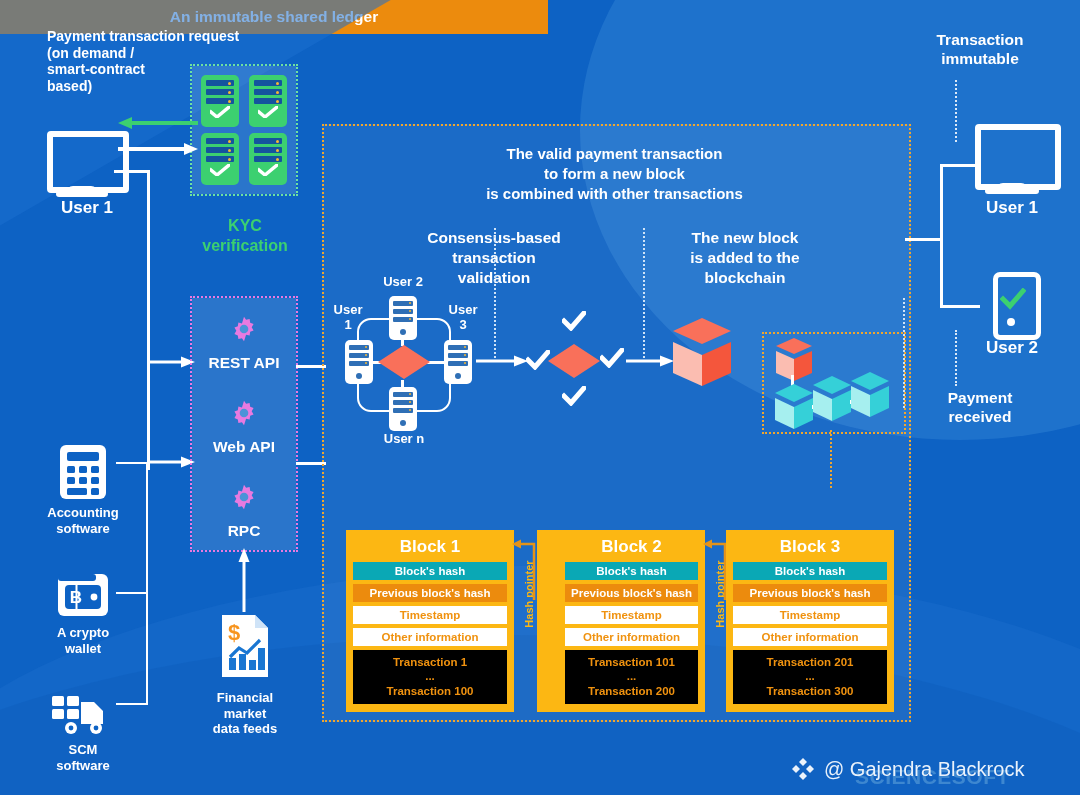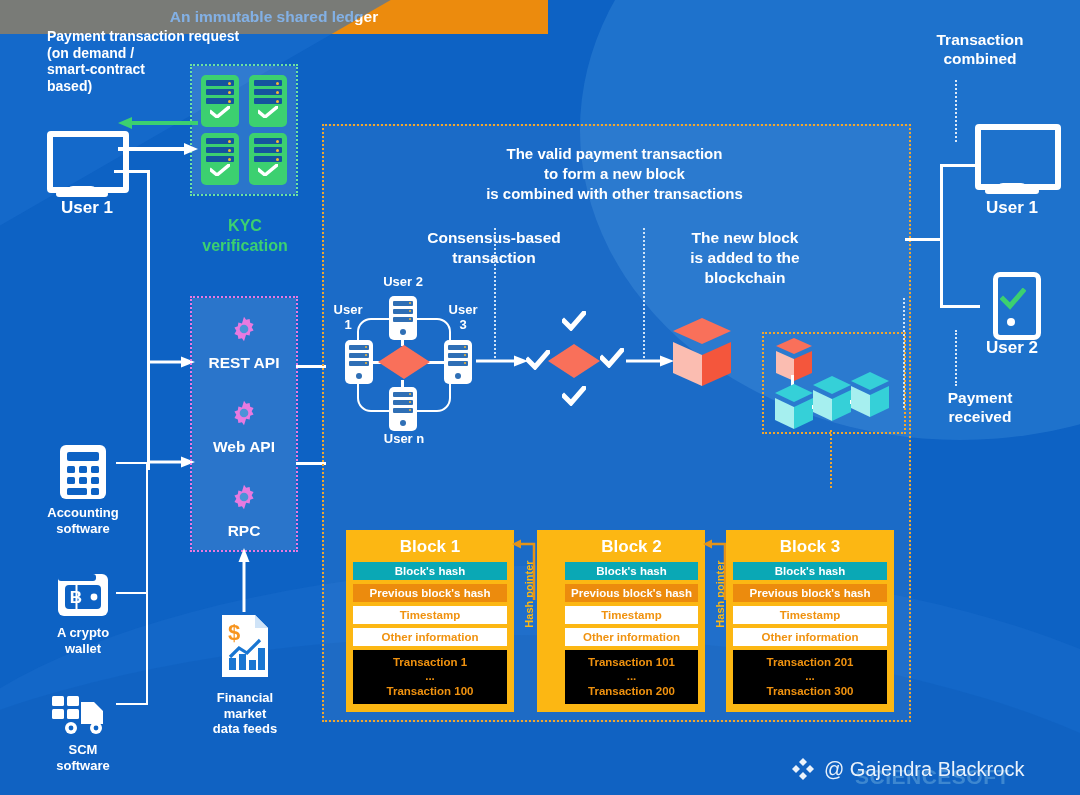--- a/index.html
+++ b/index.html
@@ -347,20 +347,21 @@
 
   <div class="t" id="bc-headline">
     <div>The valid payment transaction</div>
     <div>to form a new block</div>
     <div>is combined with other transactions</div>
   </div>
 
   <div class="t" id="cap-consensus">
     <div>Consensus-based</div>
     <div>transaction</div>
+    <div>validation</div>
   </div>
   <div class="t" id="cap-newblock">
     <div>The new block</div>
     <div>is added to the</div>
     <div>blockchain</div>
   </div>
 
   <div class="divider-dot" style="left:494px;top:228px;height:130px;"></div>
   <div class="divider-dot" style="left:643px;top:228px;height:130px;"></div>
   <div class="divider-dot" style="left:903px;top:298px;height:110px;"></div>
@@ -544,21 +545,21 @@
     <div class="row white">Other information</div>
     <div class="row tx">
       <div>Transaction 201</div>
       <div>...</div>
       <div>Transaction 300</div>
     </div>
   </div>
 
   <div class="t" id="r-completed">
     <div>Transaction</div>
-    <div>combined</div>
+    <div>immutable</div>
   </div>
   <div class="vdot" style="left:955px;top:80px;height:62px;"></div>
 
   <div class="monitor" style="left:975px;top:124px;width:74px;height:54px;"></div>
   <div class="monitor-stand" style="left:996px;top:183px;width:32px;height:7px;border-radius:7px 7px 0 0;"></div>
   <div class="monitor-stand" style="left:985px;top:188px;width:54px;height:6px;border-radius:3px;"></div>
   <div class="t" id="r-user1">User 1</div>
 
   <div class="phone" style="left:993px;top:272px;width:38px;height:58px;"></div>
   <div class="abs" style="left:1007px;top:318px;width:8px;height:8px;border-radius:50%;background:#fff;"></div>

